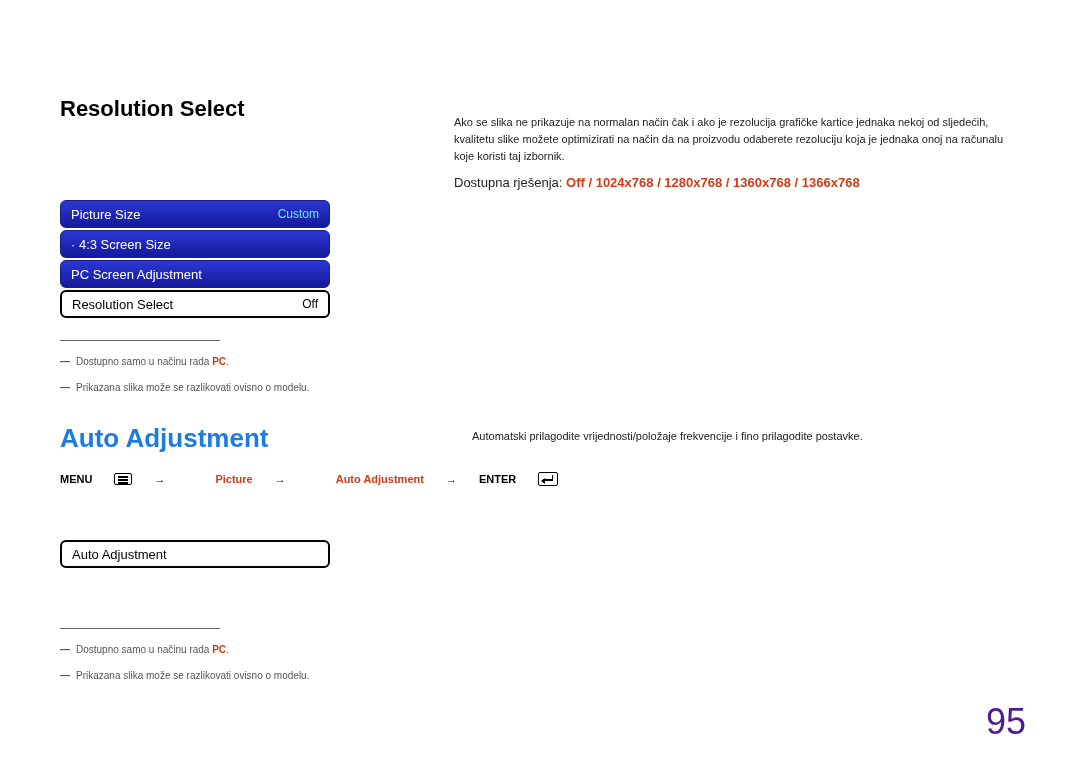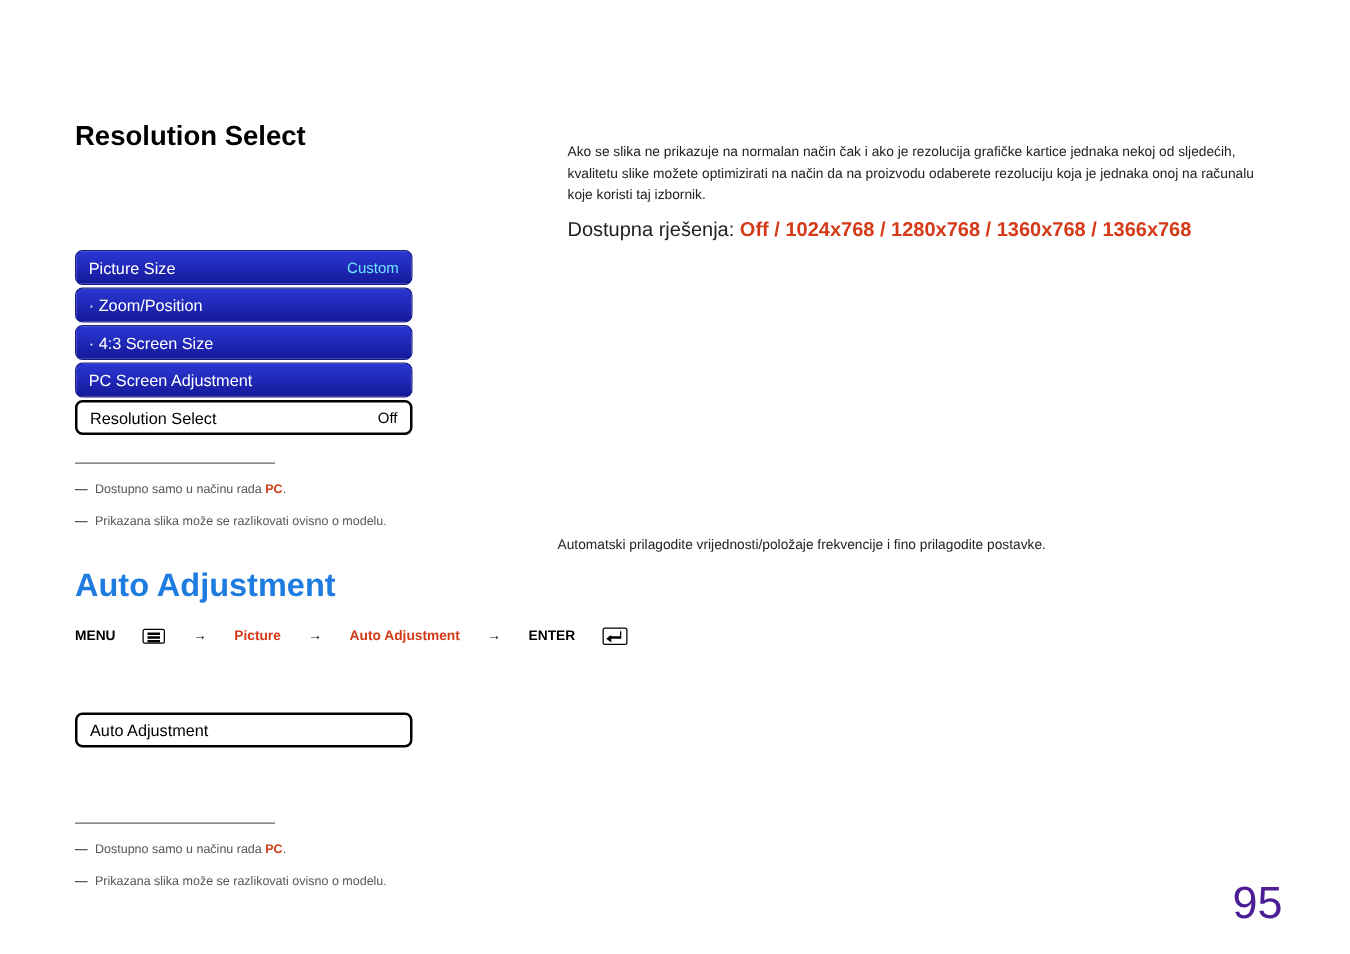--- a/index.html
+++ b/index.html
@@ -4,26 +4,26 @@
 <style>
   * { box-sizing: border-box; margin: 0; padding: 0; }
   html, body { width: 1080px; height: 763px; font-family: Arial, Helvetica, sans-serif; background: #fff; color: #000; }
   .page { position: relative; width: 1080px; height: 763px; padding: 96px 60px 40px 60px; }
 
   .heading1 { font-size: 22px; font-weight: 700; color: #000; margin-bottom: 78px; }
   .heading2 { font-size: 26px; font-weight: 700; color: #1e7be0; margin: 28px 0 18px 0; }
 
   .right-desc { position: absolute; left: 454px; top: 114px; width: 570px; font-size: 11px; line-height: 1.55; color: #222; }
   .right-desc p { margin-bottom: 8px; }
-  .resolutions { margin-top: 8px; font-size: 16px; }
+  .resolutions { margin-top: 8px; font-size: 13px; }
   .resolutions .label { color: #222; }
   .resolutions .val { color: #d43a17; font-weight: 700; }
   .resolutions .sep { color: #d43a17; font-weight: 700; }
 
-  .right-desc2 { position: absolute; left: 446px; top: 428px; width: 570px; font-size: 11px; line-height: 1.55; color: #222; }
+  .right-desc2 { position: absolute; left: 472px; top: 428px; width: 570px; font-size: 11px; line-height: 1.55; color: #222; }
 
   .menu-box { width: 270px; }
   .mrow {
     display: flex; align-items: center; justify-content: space-between;
     height: 28px; padding: 0 10px; border-radius: 6px;
     font-size: 13px; border: 1px solid #1a1e8a; margin-bottom: 2px;
     color: #fff; background: linear-gradient(#2b37d4, #141a9a);
   }
   .mrow .left { white-space: nowrap; }
   .mrow .right { color: #6fe4ff; font-size: 12px; }
@@ -31,21 +31,21 @@
   .mrow.white .right { color: #000; }
 
   .footnotes { width: 330px; margin-top: 22px; }
   .foot-rule { width: 160px; height: 1px; background: #666; margin-bottom: 14px; }
   .footnote { display: flex; font-size: 10px; color: #555; gap: 6px; margin-bottom: 12px; line-height: 1.4; }
   .footnote .mark { font-weight: 700; color: #555; }
   .footnote .pc { color: #d43a17; font-weight: 700; }
 
   .breadcrumb { font-size: 11px; font-weight: 700; color: #000; margin-top: 6px; display: flex; align-items: center; gap: 22px; flex-wrap: wrap; }
   .breadcrumb .arrow { font-weight: 400; }
-  .breadcrumb .hl { color: #d43a17; }
+  .breadcrumb .hl { color: #d43a17; margin-left: 28px; }
   .bc-icon { display: inline-block; width: 18px; height: 12px; border: 1.5px solid #000; border-radius: 2px; position: relative; }
   .bc-icon.menu::before, .bc-icon.menu::after {
     content: ""; position: absolute; left: 3px; right: 3px; height: 1.5px; background: #000;
   }
   .bc-icon.menu::before { top: 2px; }
   .bc-icon.menu::after { top: 5px; box-shadow: 0 3px 0 #000; }
   .bc-icon.enter { width: 20px; height: 14px; }
   .bc-icon.enter::before {
     content: ""; position: absolute; left: 4px; top: 6px; width: 9px; height: 1.5px; background: #000;
   }
@@ -82,24 +82,20 @@
       <span class="val">1360x768</span>
       <span class="sep"> / </span>
       <span class="val">1366x768</span>
     </p>
   </div>
 
   <div class="menu-box">
     <div class="mrow">
       <span class="left">Picture Size</span>
       <span class="right">Custom</span>
-    </div>
-    <div class="mrow">
-      <span class="left">· Zoom/Position</span>
-      <span class="right"></span>
     </div>
     <div class="mrow">
       <span class="left">· 4:3 Screen Size</span>
       <span class="right"></span>
     </div>
     <div class="mrow">
       <span class="left">PC Screen Adjustment</span>
       <span class="right"></span>
     </div>
     <div class="mrow white">

